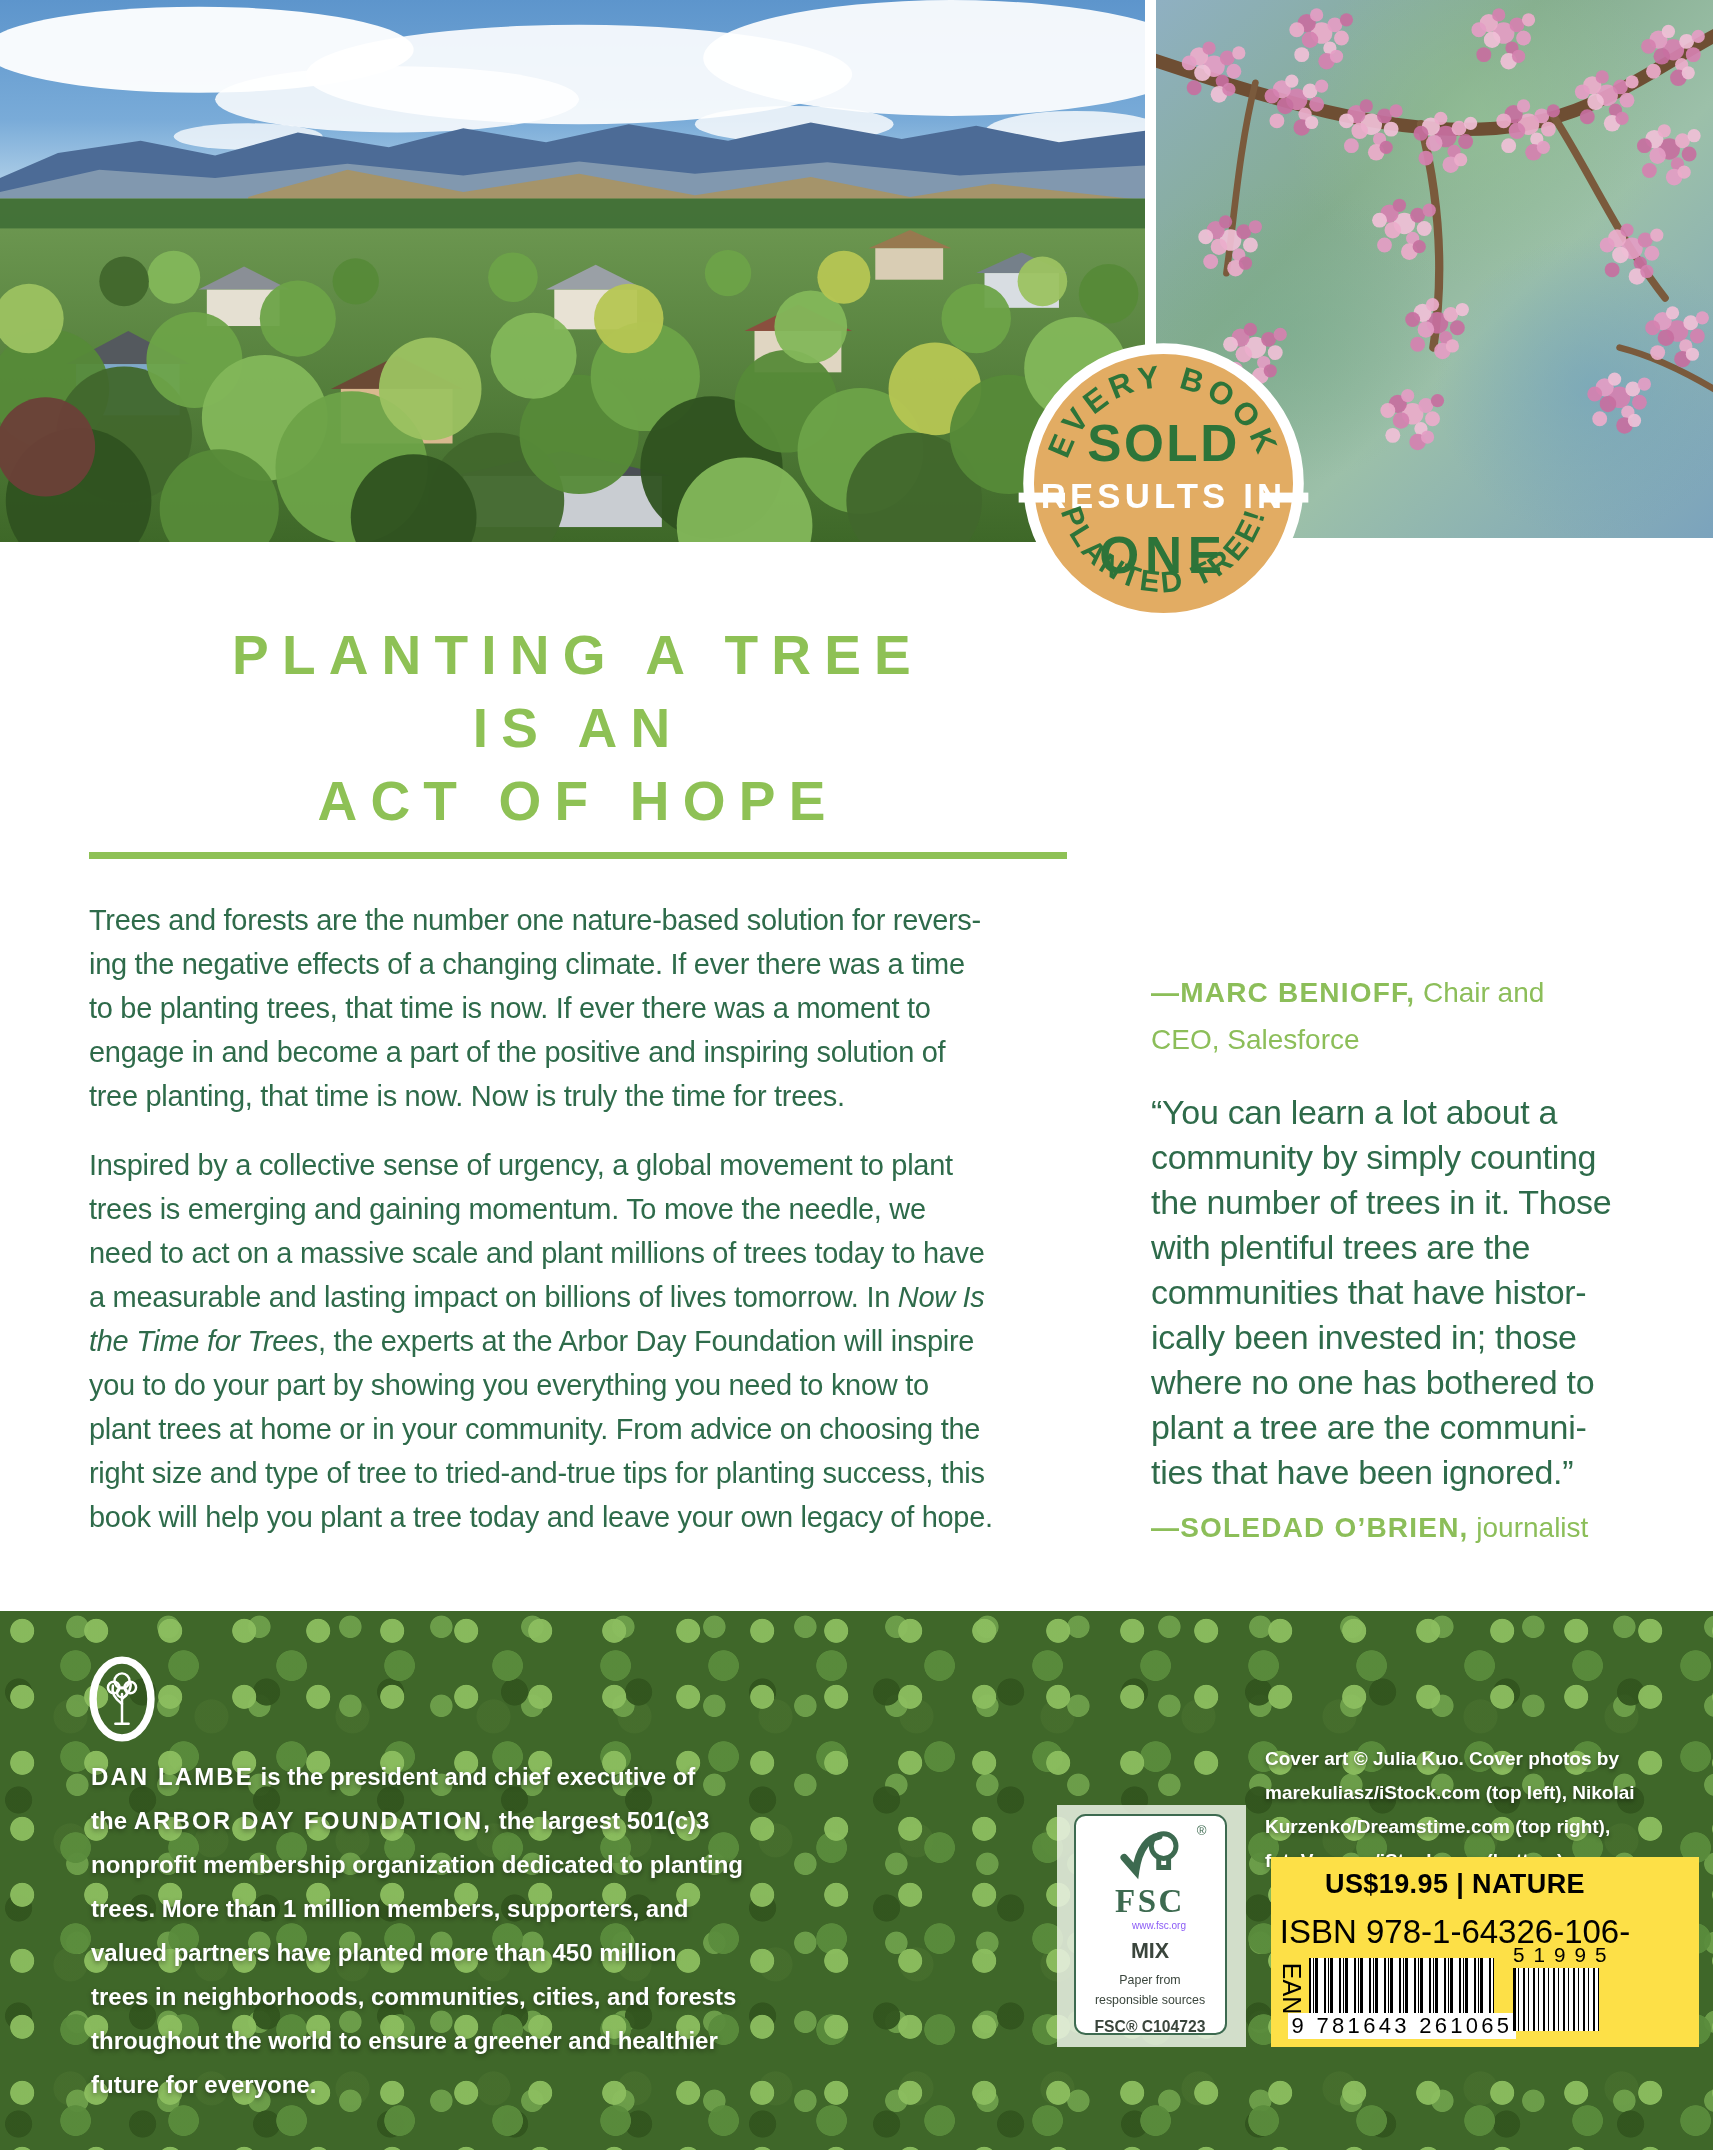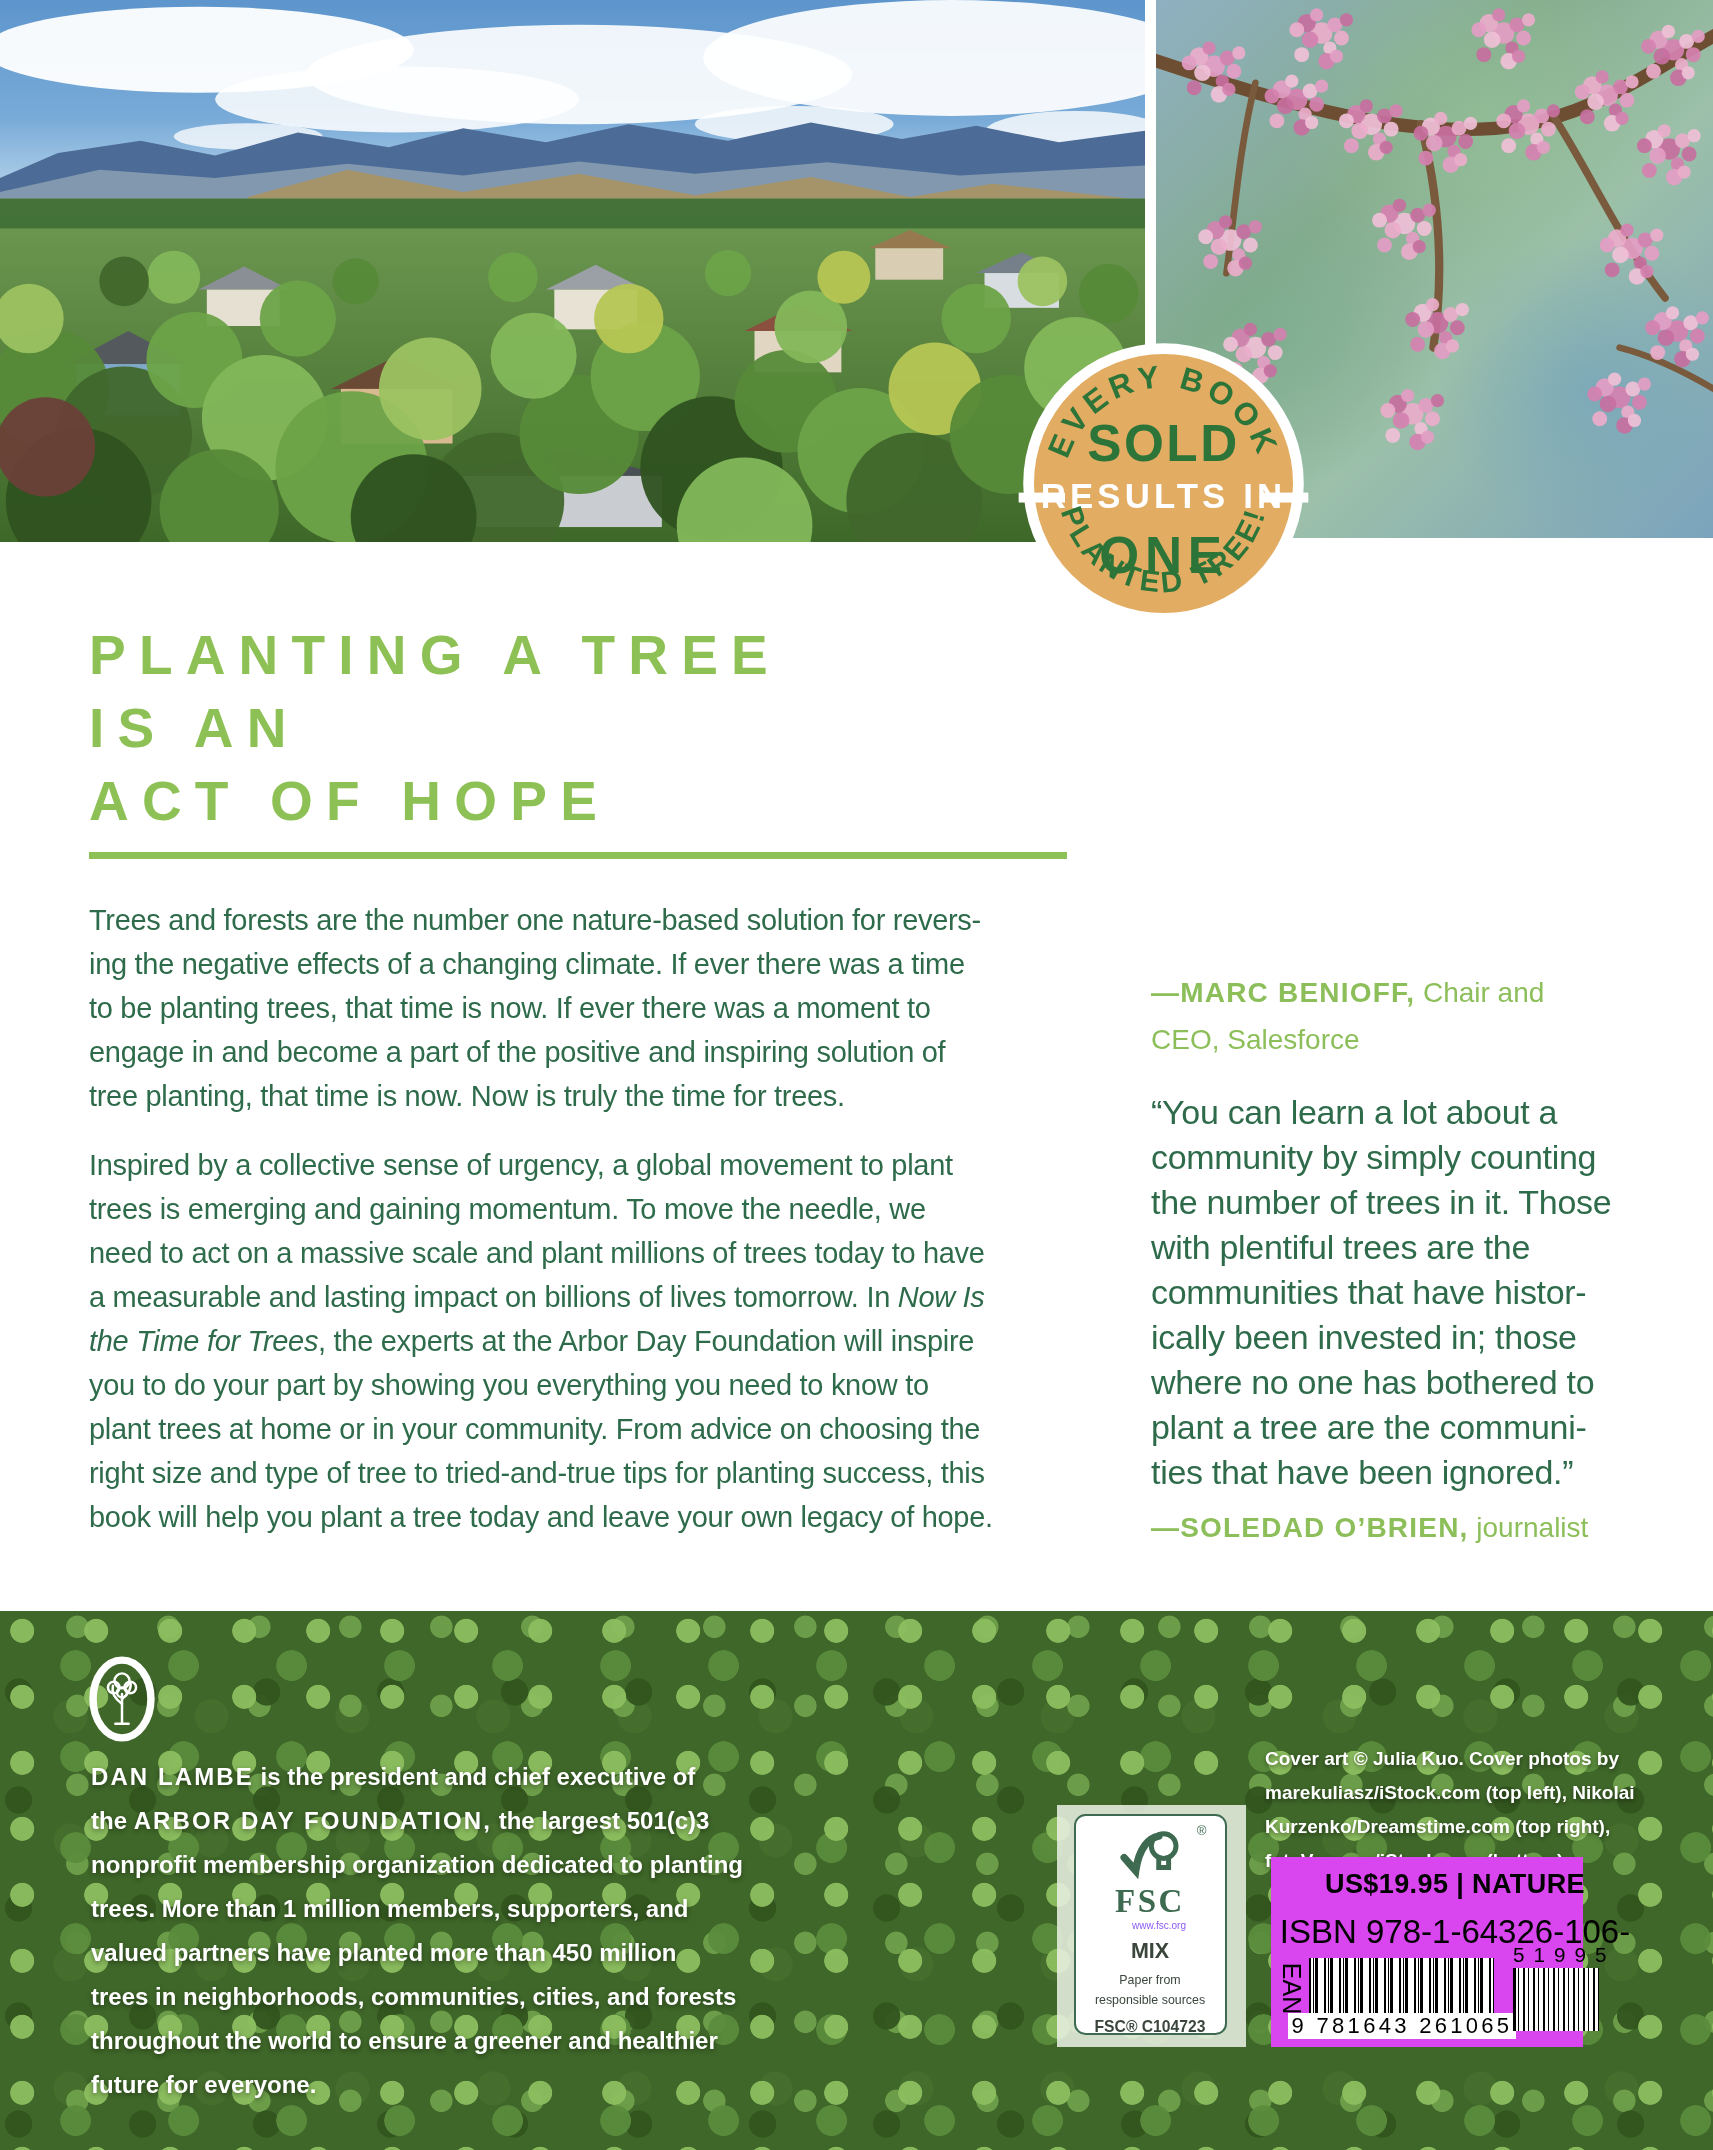--- a/index.html
+++ b/index.html
@@ -17,21 +17,21 @@
       radial-gradient(50% 45% at 58% 22%, rgba(150,195,150,.6), transparent 70%),
       linear-gradient(135deg,#8FB0C2 0%,#84AC8E 35%,#9CC0A9 60%,#7BA3BD 100%);}
   .photo-blossoms svg{position:absolute;left:0;top:0;}
 
   
   .badge{position:absolute;left:1017px;top:337px;width:293px;height:293px;}
 
   
   .headline{position:absolute;left:89px;top:619px;width:978px;margin:0;
     font-size:55px;line-height:73px;font-weight:bold;letter-spacing:13.2px;
-    text-align:left;white-space:pre;}
+    text-align:center;white-space:pre;}
   .rule{position:absolute;left:89px;top:852px;width:978px;height:7.4px;}
   .body-par{position:absolute;left:89px;width:984px;margin:0;
     font-size:29px;line-height:44px;letter-spacing:-0.3px;white-space:pre;}
   .body-p1{top:898px;}
   .body-p2{top:1143px;}
   .quote{position:absolute;left:1151px;width:496px;margin:0;
     font-size:34px;line-height:45px;letter-spacing:-0.3px;white-space:pre;}
   .quote-1{top:645px;}
   .quote-2{top:1090px;}
   .attr{position:absolute;left:1151px;width:513px;margin:0;font-size:28px;line-height:47px;white-space:pre;}
@@ -68,21 +68,21 @@
   .fsc-reg{position:absolute;right:18px;top:6.6px;font-size:13.2px;color:#3D6A50;}
   .fsc-icon{margin-top:6.6px;}
   .fsc-acronym{font-family:"Liberation Serif",serif;font-weight:bold;font-size:33px;
     letter-spacing:2.5px;color:#3D6A50;line-height:33px;margin-top:-1.7px;}
   .fsc-url{font-size:10px;color:#8b5cf6;margin-top:1.7px;margin-left:18px;}
   .fsc-mix{font-size:21.5px;font-weight:bold;color:#3A453C;margin-top:8.3px;}
   .fsc-tag{font-size:12.4px;line-height:20px;color:#3A453C;margin-top:6.6px;white-space:pre;}
   .fsc-code{font-size:15.7px;font-weight:bold;color:#3A453C;margin-top:7.4px;}
 
   
-  .barcode-box{position:absolute;left:1271px;top:1857px;width:312px;height:190px;background:#d946ef;}
+  .barcode-box{position:absolute;left:1271px;top:1857px;width:428px;height:190px;background:#fde047;}
   .price{position:absolute;left:0;top:11.6px;width:368px;text-align:center;color:#000;
     font-size:27px;font-weight:bold;letter-spacing:0.4px;}
   .isbn{position:absolute;left:0;top:56px;width:368px;text-align:center;color:#000;font-size:33px;}
   .ean-vert{position:absolute;left:-21.5px;top:117px;width:83px;text-align:center;color:#000;
     font-size:25px;transform:rotate(90deg);}
   .bars-main{position:absolute;left:38px;top:101px;width:185px;height:73px;background-color:#fff;
     background-image:repeating-linear-gradient(90deg,#000 0 1.7px,#fff 1.7px 4.1px,#000 4.1px 5px,#fff 5px 5.8px,#000 5.8px 9px,#fff 9px 11.6px,#000 11.6px 12.4px,#fff 12.4px 15px);}
   .bars-digits{position:absolute;left:16.5px;top:156px;color:#000;font-size:22px;letter-spacing:3.3px;
     background:#fff;padding:0 4.1px;}
   .supp-digits{position:absolute;left:242px;top:86px;color:#000;font-size:20.7px;letter-spacing:9px;}

